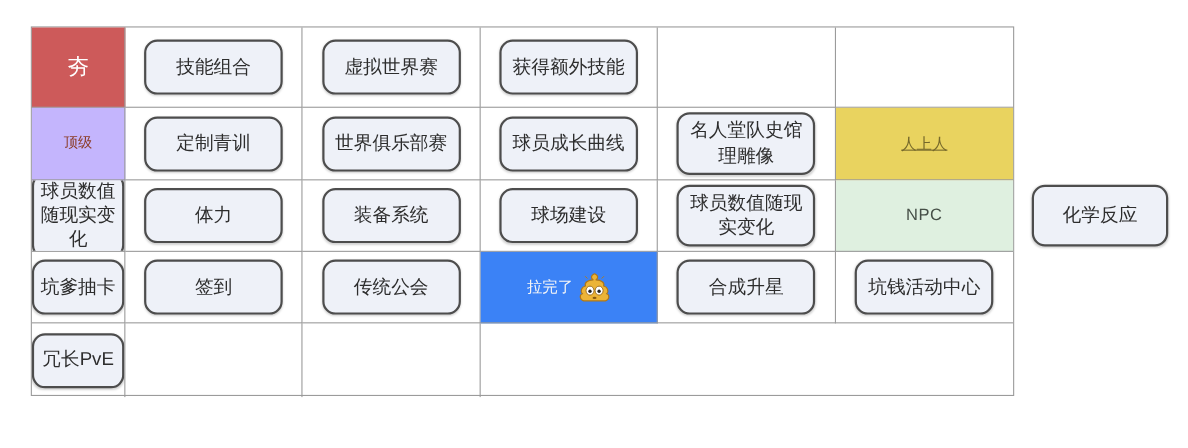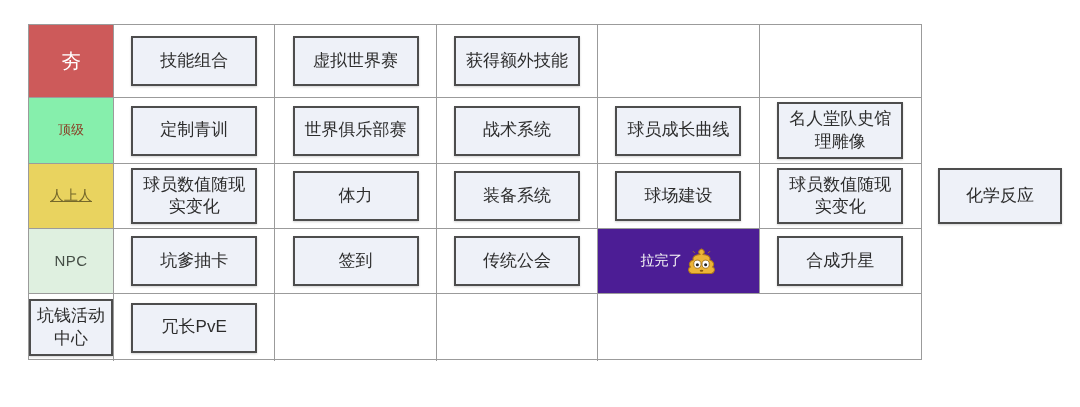--- a/index.html
+++ b/index.html
@@ -44,21 +44,21 @@
   .t1 .tier-label { font-size: 13px; }
   .t2 .tier-label { font-size: 14px; text-decoration: underline; }
   .t3 .tier-label { font-size: 15px; letter-spacing: 0.5px; }
   .t4 .tier-label { font-size: 14px; }
 
   .item-box {
     width: 126px;
     min-height: 50px;
     background: #eef1f8;
     border: 2px solid #4d4d4d;
-    border-radius: 0;
+    border-radius: 12px;
     box-sizing: border-box;
     display: flex;
     align-items: center;
     justify-content: center;
     text-align: center;
     font-size: 17px;
     line-height: 1.3;
     color: #2d2d2d;
     padding: 4px 6px;
     box-shadow: 0 1px 2px rgba(0,0,0,0.18);
@@ -87,31 +87,28 @@
     </div>
     <div>
       <div class="item-box">虚拟世界赛</div>
     </div>
     <div>
       <div class="item-box">获得额外技能</div>
     </div>
     <div></div>
     <div></div>
 
-    <div class="tier-cell t1" style="background: #86efac; color: rgb(138, 58, 35);">
+    <div class="tier-cell t1" style="background: #c4b5fd; color: rgb(138, 58, 35);">
       <span class="tier-label">顶级</span>
     </div>
     <div>
       <div class="item-box">定制青训</div>
     </div>
     <div>
       <div class="item-box">世界俱乐部赛</div>
-    </div>
-    <div>
-      <div class="item-box">战术系统</div>
     </div>
     <div>
       <div class="item-box">球员成长曲线</div>
     </div>
     <div>
       <div class="item-box">名人堂队史馆理雕像</div>
     </div>
 
     <div class="tier-cell t2" style="background: rgb(233, 211, 95); color: rgb(117, 104, 43);">
       <span class="tier-label">人上人</span>
@@ -138,21 +135,21 @@
     <div>
       <div class="item-box">坑爹抽卡</div>
     </div>
     <div>
       <div class="item-box">签到</div>
     </div>
     <div>
       <div class="item-box">传统公会</div>
     </div>
 
-    <div class="tier-cell t4" style="background: #4c1d95; color: rgb(246, 246, 246);">
+    <div class="tier-cell t4" style="background: #3b82f6; color: rgb(246, 246, 246);">
       <span class="tier-label">拉完了</span>
       <span class="poop-icon">
         <svg viewBox="0 0 32 30" width="29" height="27" aria-hidden="true">
           <path d="M16 1 C20.5 2.8 19.5 6 17.2 7.2 C23 7.1 26.4 10.2 25.2 13.3 C29.3 14.3 30.6 18.4 28.3 21.1 C31.4 22.3 31.2 27.1 27 28.4 L5 28.4 C0.8 27.1 0.6 22.3 3.7 21.1 C1.4 18.4 2.7 14.3 6.8 13.3 C5.6 10.2 9 7.1 14.8 7.2 C12.5 6 11.5 2.8 16 1 Z" fill="#ecb437" stroke="#b07818" stroke-width="1.2"></path>
           <ellipse cx="11.4" cy="18" rx="4" ry="4.5" fill="#ffffff" stroke="#8a5a10" stroke-width="0.8"></ellipse>
           <ellipse cx="20.6" cy="18" rx="4" ry="4.5" fill="#ffffff" stroke="#8a5a10" stroke-width="0.8"></ellipse>
           <circle cx="11.4" cy="18.6" r="1.7" fill="#222222"></circle>
           <circle cx="20.6" cy="18.6" r="1.7" fill="#222222"></circle>
           <ellipse cx="16" cy="25.4" rx="2" ry="1.1" fill="#8a5a10"></ellipse>
           <path d="M6.5 3.5 l2.2 2.2 M25.5 3.5 l-2.2 2.2" stroke="#b07818" stroke-width="1" fill="none"></path>

